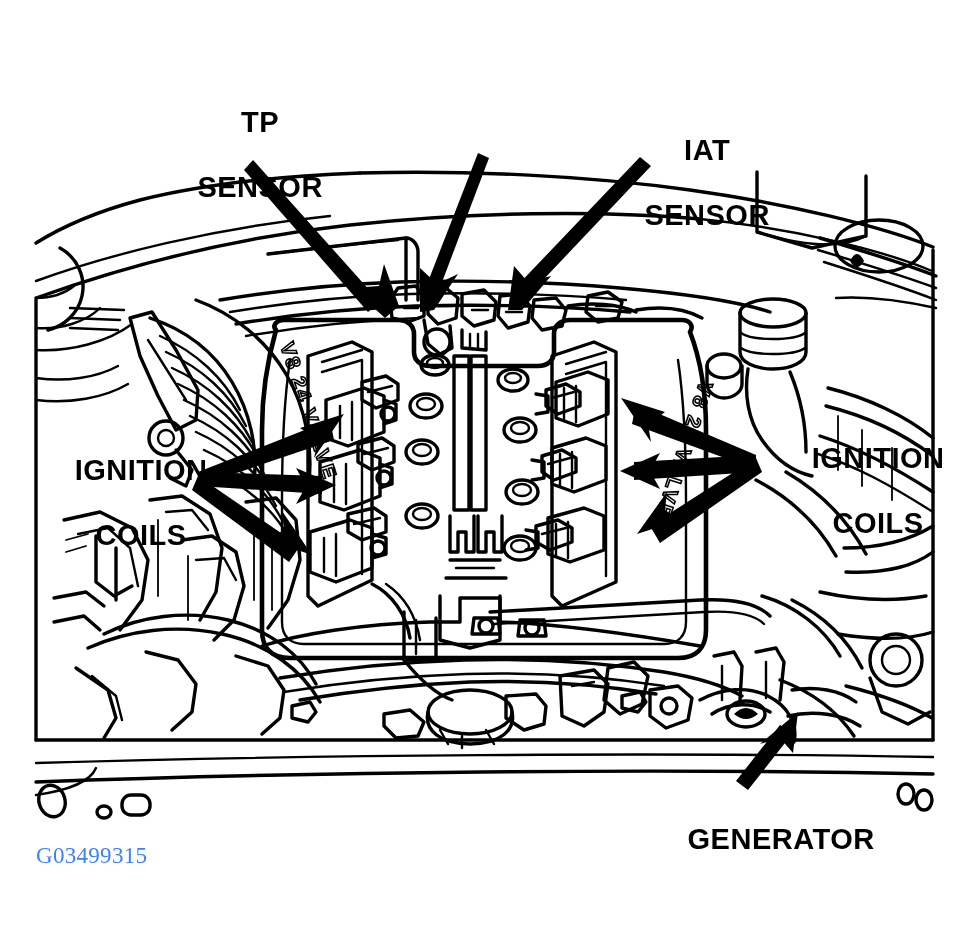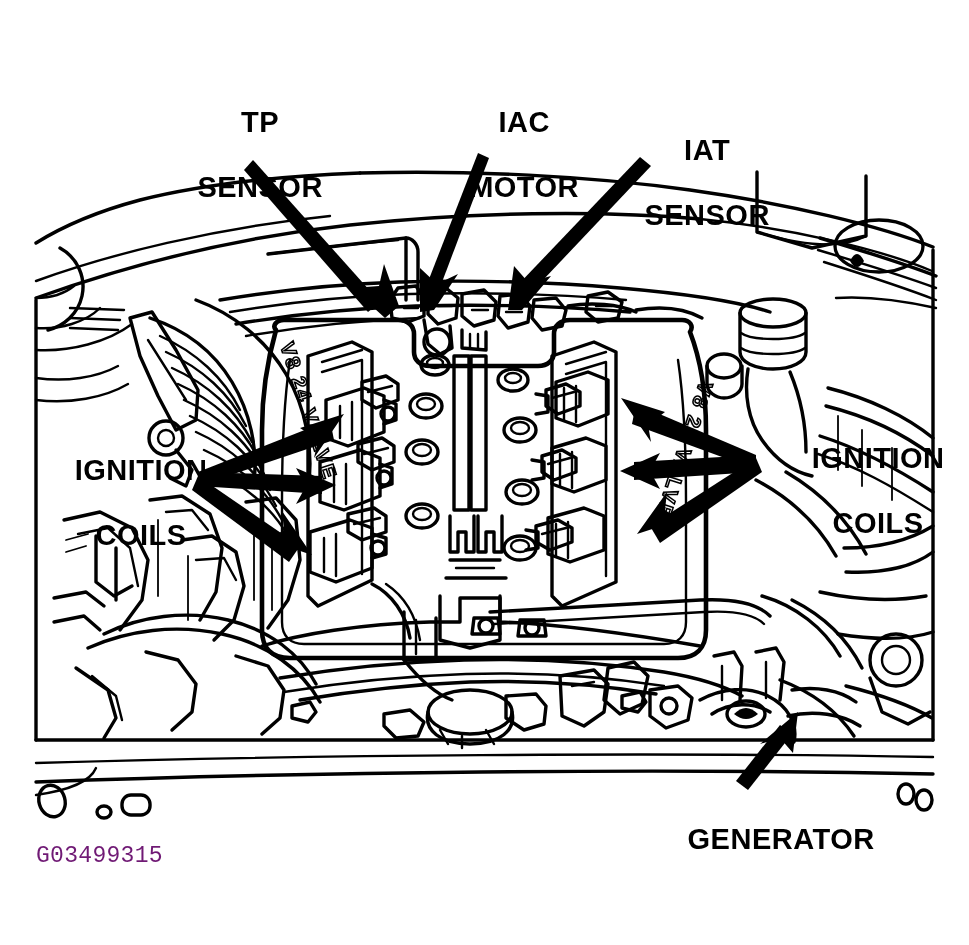--- a/index.html
+++ b/index.html
@@ -13,23 +13,23 @@
     color:#000;
     font-size:29px;
     line-height:1.12;
     letter-spacing:0.5px;
     white-space:pre;
     text-align:center;
   }
   .figure-id{
     position:absolute;
     left:36px;top:843px;
-    font-family:Liberation Mono, monospace;
+    font-family:Liberation Serif, serif;
     font-size:23px;
-    color:#701a75;
+    color:#3b82f6;
     letter-spacing:0.3px;
   }
   .ln{fill:none;stroke:#000;stroke-linecap:round;stroke-linejoin:round;}
   .w1{stroke-width:2.4;}
   .w2{stroke-width:3.4;}
   .w3{stroke-width:4.6;}
   .wthin{stroke-width:1.8;}
   .fillblk{fill:#000;stroke:none;}
   .covertxt{
     font-family:"Liberation Sans",sans-serif;
@@ -418,24 +418,20 @@
       <path class="fillblk" d="M798,712 L793,753 L780,738 L760,744 Z"></path>
     </g>
 
   </svg>
 
   <div class="callout" style="left:148px;top:74px;width:190px;">
     <span>TP</span><br>
     <span>SENSOR</span>
   </div>
 
-  <div class="callout" style="left:412px;top:74px;width:190px;">
-    <span>IAC</span><br>
-    <span>MOTOR</span>
-  </div>
 
   <div class="callout" style="left:595px;top:102px;width:190px;">
     <span>IAT</span><br>
     <span>SENSOR</span>
   </div>
 
   <div class="callout" style="left:20px;top:422px;width:208px;">
     <span>IGNITION</span><br>
     <span>COILS</span>
   </div>

